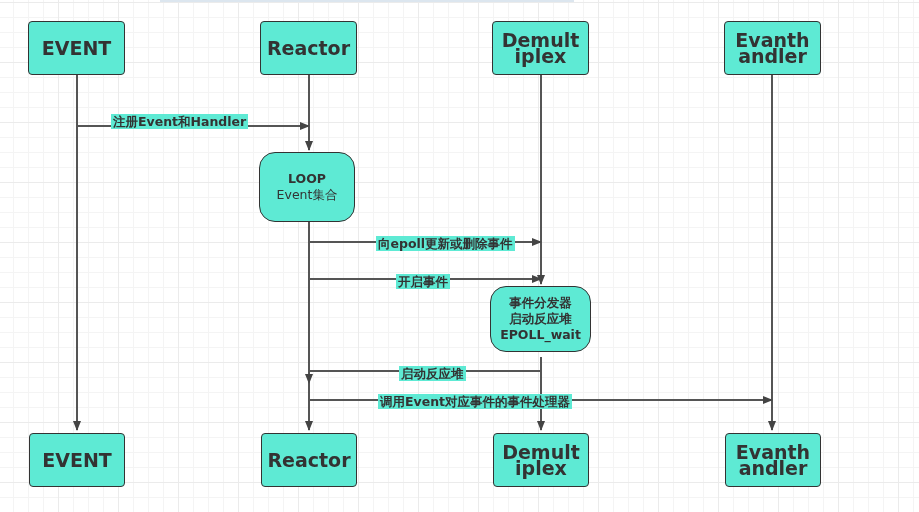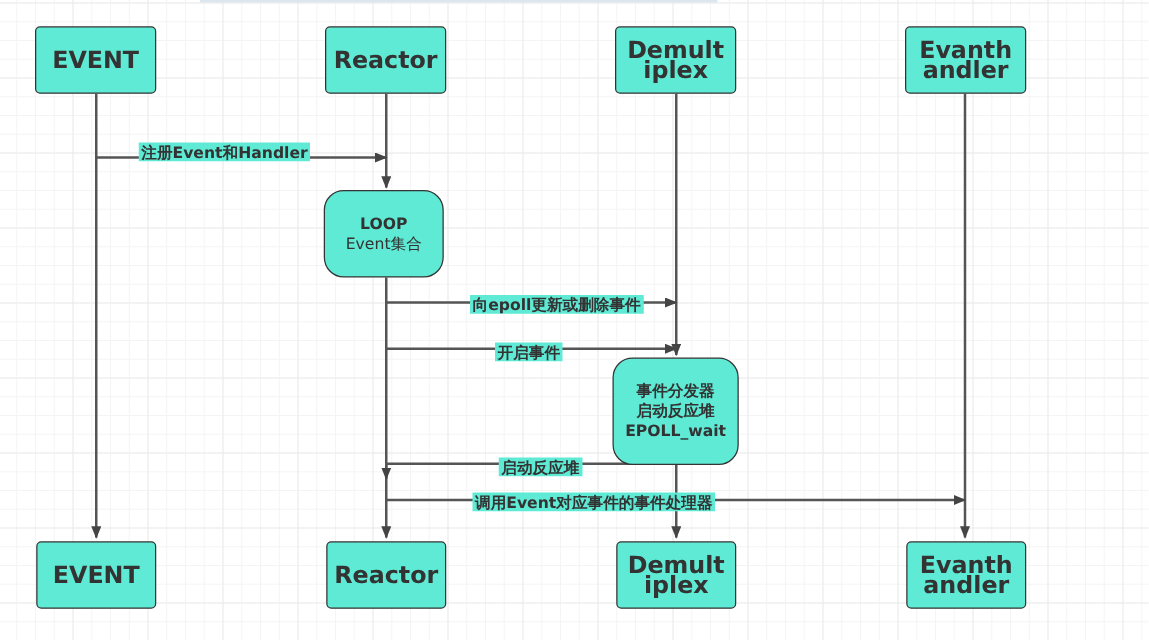--- a/index.html
+++ b/index.html
@@ -68,21 +68,21 @@
   </div>
 <div class="box small" style="left:724px;top:21px;width:97px;height:54px;">
     <span>Evanthandler</span>
   </div>
 
 <div class="box round" style="left:259px;top:152px;width:96px;height:70px;">
   <span>LOOP</span>
   <span class="normal">Event集合</span>
 </div>
 
-<div class="box round" style="left:490px;top:286px;width:101px;height:86px;">
+<div class="box round" style="left:490px;top:286px;width:101px;height:66px;">
   <span>事件分发器</span>
   <span>启动反应堆</span>
   <span>EPOLL_wait</span>
 </div>
 
 <span class="lbl" style="left:111px;top:114px;">注册Event和Handler</span>
 <span class="lbl" style="left:376px;top:236px;">向epoll更新或删除事件</span>
 <span class="lbl" style="left:396px;top:274px;">开启事件</span>
 <span class="lbl" style="left:399px;top:366px;">启动反应堆</span>
 <span class="lbl" style="left:378px;top:394px;">调用Event对应事件的事件处理器</span>

